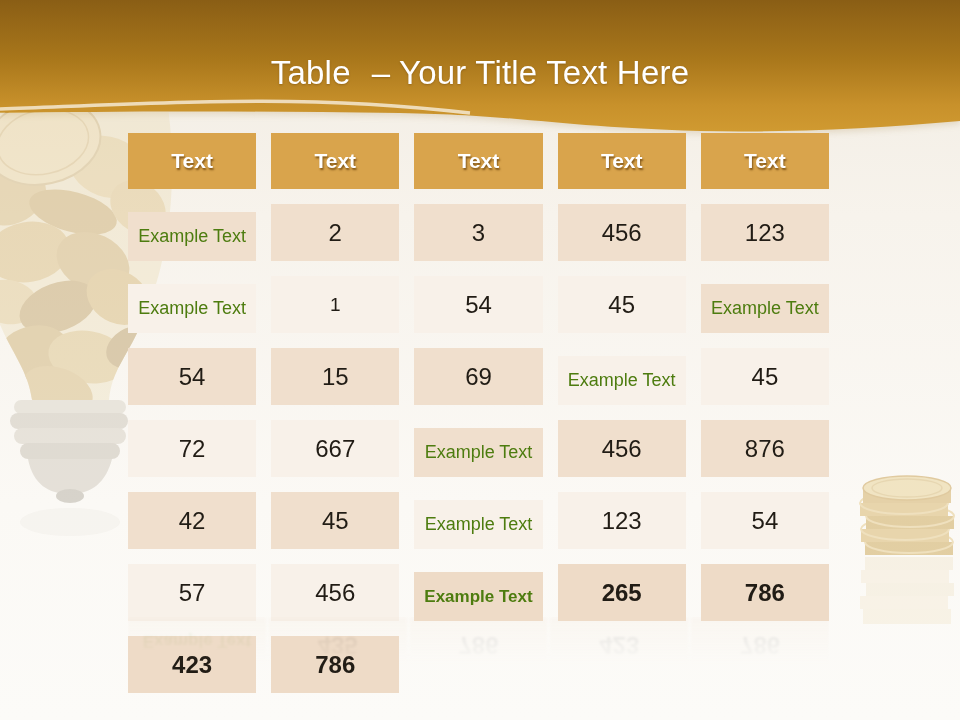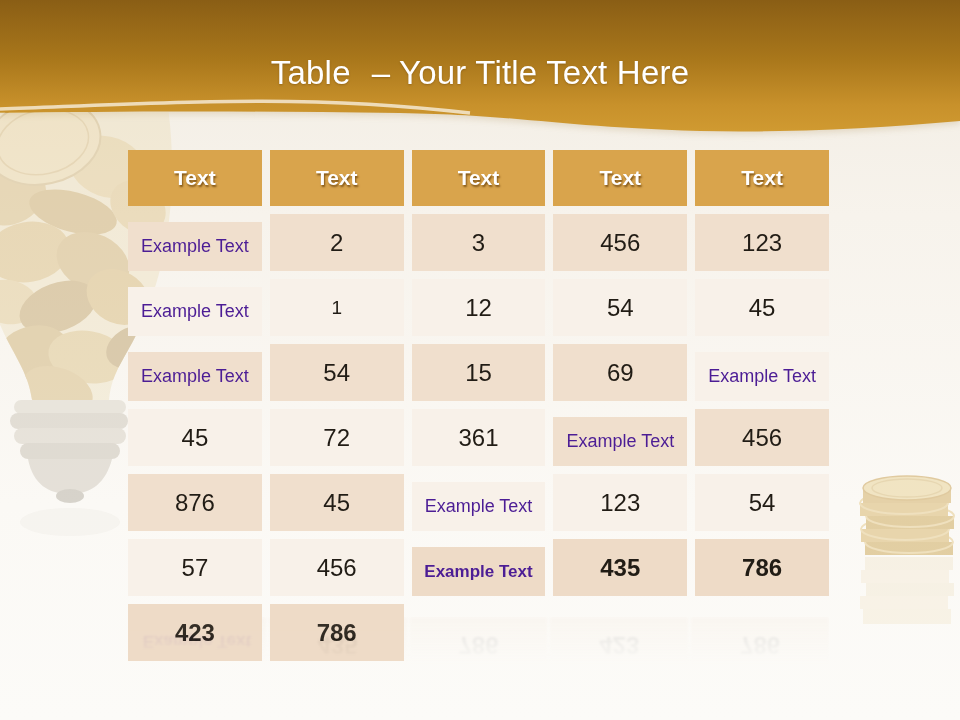--- a/index.html
+++ b/index.html
@@ -15,33 +15,33 @@
     color:#ffffff; font-size:33px; letter-spacing:.2px;
     text-shadow:0 1px 2px rgba(90,55,10,.35);
   }
   .slide-title .bold{font-weight:400;}
   .slide-title .regular{font-weight:400; margin-left:21px;}
   
   .bulb{position:absolute; left:-12px; top:112px; opacity:.33;}
   .coinstack{position:absolute; left:856px; top:468px; opacity:.55;}
   
   .table{
-    position:absolute; left:128px; top:150px; width:701px;
+    position:absolute; left:128px; top:133px; width:701px;
     display:grid; grid-template-columns:repeat(5,1fr);
-    grid-template-rows:56px repeat(7,57px); gap:8px;
+    grid-template-rows:56px repeat(7,57px); gap:15px;
   }
   .cell{display:flex; align-items:center; justify-content:center; overflow:hidden;}
   .th{
     background:#D9A44C; color:#ffffff; font-weight:700; font-size:21px;
     text-shadow:1px 2px 2px rgba(112,71,14,.85);
   }
   .dark{background:#F0DFCD;}
   .light{background:#F8F1E9;}
   .num{font-size:24px; color:#211c15;}
-  .label{font-size:18px; color:#4c1d95;margin-top:8px;}
+  .label{font-size:18px; color:#4d7c0f;margin-top:8px;}
   .sm{font-size:19px;}
   .em{font-weight:700;}
   .em.label{font-size:17px;}
   .em.dark{background:#EEDBC7;}
   
   .reflection{
     position:absolute; left:128px; top:617px; width:701px; height:57px;
     display:grid; grid-template-columns:repeat(5,1fr); gap:3px;
     transform:scaleY(-1); opacity:.10; filter:blur(1.2px);
     -webkit-mask-image:linear-gradient(to top, black 10%, transparent 85%);
@@ -143,42 +143,42 @@
       <div class="cell th">Text</div>
       <div class="cell th">Text</div>
       <div class="cell th">Text</div>
       <div class="cell dark label">Example Text</div>
       <div class="cell dark num">2</div>
       <div class="cell dark num">3</div>
       <div class="cell dark num">456</div>
       <div class="cell dark num">123</div>
       <div class="cell light label">Example Text</div>
       <div class="cell light num sm">1</div>
-      <div class="cell light num">12</div>
       <div class="cell light num">54</div>
       <div class="cell light num">45</div>
       <div class="cell dark label">Example Text</div>
       <div class="cell dark num">54</div>
       <div class="cell dark num">15</div>
       <div class="cell dark num">69</div>
       <div class="cell light label">Example Text</div>
       <div class="cell light num">45</div>
       <div class="cell light num">72</div>
-      <div class="cell light num">361</div>
+      <div class="cell light num">667</div>
       <div class="cell dark label">Example Text</div>
       <div class="cell dark num">456</div>
       <div class="cell dark num">876</div>
+      <div class="cell dark num">42</div>
       <div class="cell dark num">45</div>
       <div class="cell light label">Example Text</div>
       <div class="cell light num">123</div>
       <div class="cell light num">54</div>
       <div class="cell light num">57</div>
       <div class="cell light num">456</div>
       <div class="cell dark em label">Example Text</div>
-      <div class="cell dark em num">435</div>
+      <div class="cell dark em num">265</div>
       <div class="cell dark em num">786</div>
       <div class="cell dark em num">423</div>
       <div class="cell dark em num">786</div>
     </div>
 
   <div class="reflection">
       <div class="cell dark em label">Example Text</div>
       <div class="cell dark em num">435</div>
       <div class="cell dark em num">786</div>
       <div class="cell dark em num">423</div>

